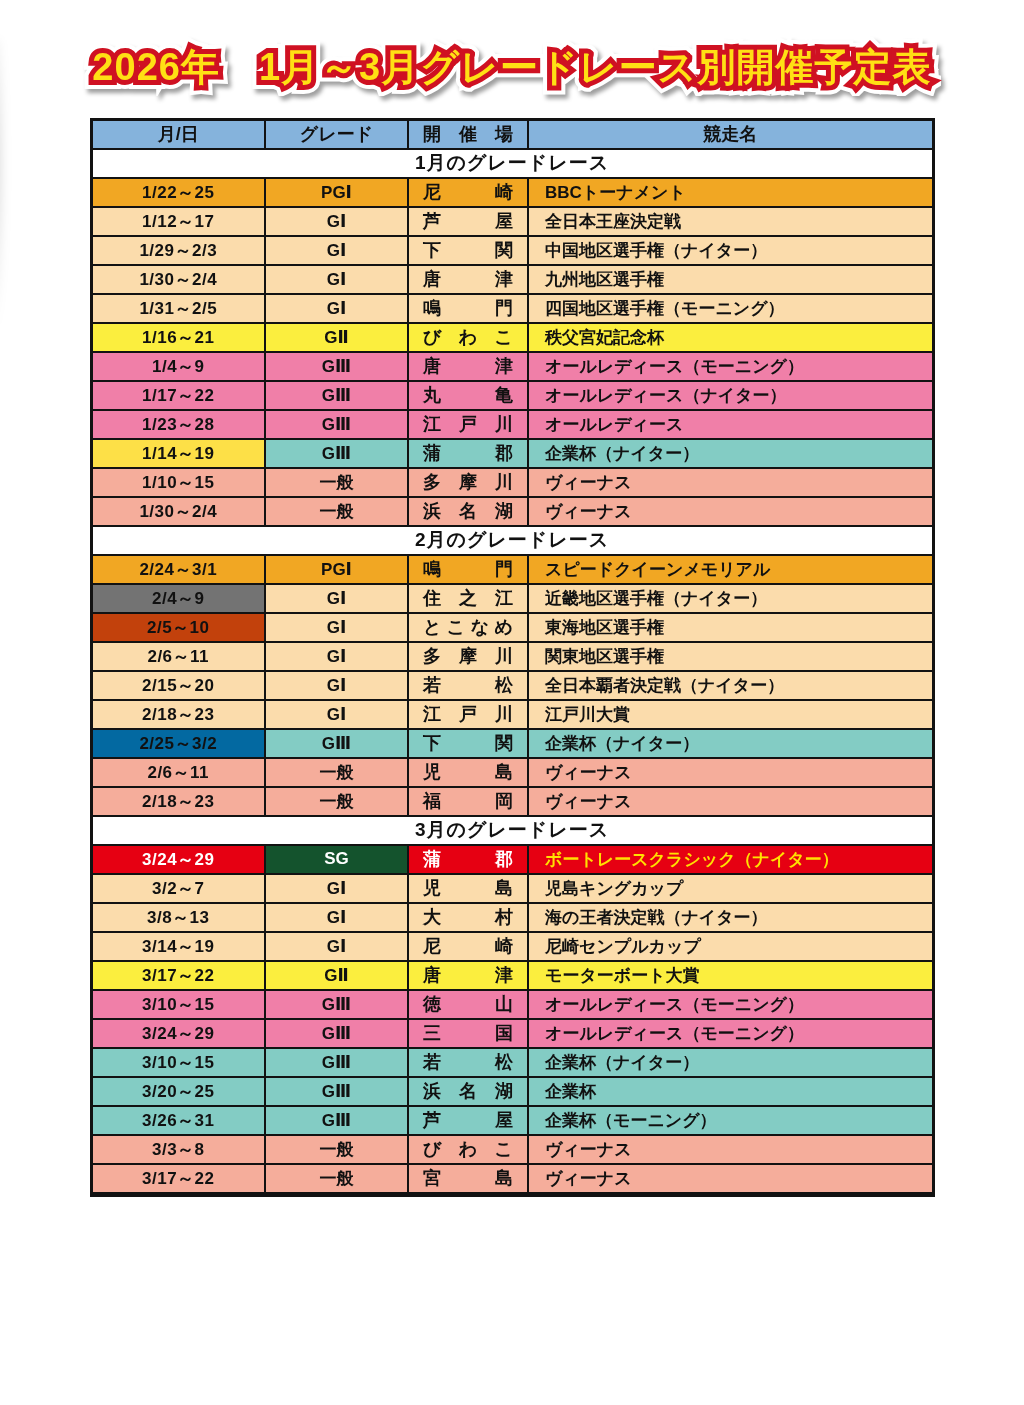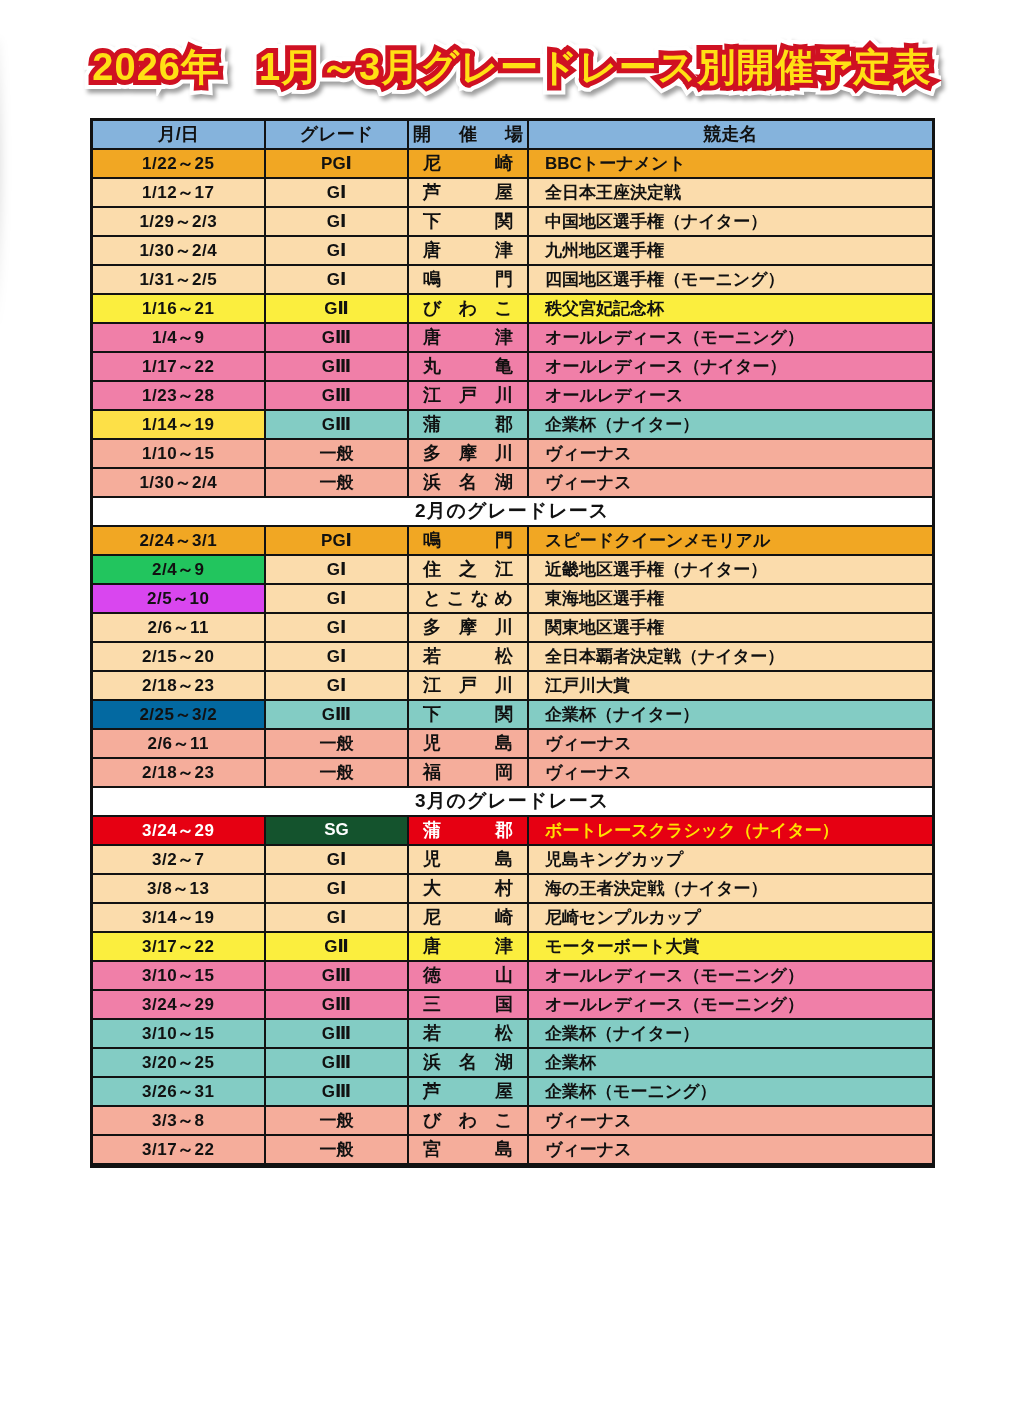--- a/index.html
+++ b/index.html
@@ -64,21 +64,21 @@
     overflow:hidden;
   }
   .schedule th{
     background:#85b3dc;
     font-size:18px;
     text-align:center;
   }
   th.col-venue{
     text-align:justify;
     text-align-last:justify;
-    padding:0 4px;
+    padding:0 14px;
   }
   tr.section-row td{
     background:#ffffff;
     text-align:center;
     font-size:19px;
     letter-spacing:1px;
   }
   td.cell-date{
     text-align:center;
     font-size:17px;
@@ -123,20 +123,23 @@
     </colgroup>
     <thead>
       <tr>
         <th>月/日</th>
         <th>グレード</th>
         <th class="col-venue">開催場</th>
         <th>競走名</th>
       </tr>
     </thead>
     <tbody>
+        <tr class="section-row">
+          <td colspan="4">1月のグレードレース</td>
+        </tr>
         <tr class="data-row type-pg1">
           <td class="cell-date" style="background: rgb(241, 167, 35);">1/22～25</td>
           <td class="cell-grade" style="background: rgb(241, 167, 35);">PGⅠ</td>
           <td class="cell-venue" style="background: rgb(241, 167, 35);">尼崎</td>
           <td class="cell-race" style="background: rgb(241, 167, 35);">BBCトーナメント</td>
         </tr>
         <tr class="data-row type-g1">
           <td class="cell-date" style="background: rgb(251, 220, 172);">1/12～17</td>
           <td class="cell-grade" style="background: rgb(251, 220, 172);">GⅠ</td>
           <td class="cell-venue" style="background: rgb(251, 220, 172);">芦屋</td>
@@ -205,27 +208,27 @@
         <tr class="section-row">
           <td colspan="4">2月のグレードレース</td>
         </tr>
         <tr class="data-row type-pg1">
           <td class="cell-date" style="background: rgb(241, 167, 35);">2/24～3/1</td>
           <td class="cell-grade" style="background: rgb(241, 167, 35);">PGⅠ</td>
           <td class="cell-venue" style="background: rgb(241, 167, 35);">鳴門</td>
           <td class="cell-race" style="background: rgb(241, 167, 35);">スピードクイーンメモリアル</td>
         </tr>
         <tr class="data-row type-g1">
-          <td class="cell-date" style="background: #22c55e; margin-top: 39px;">2/4～9</td>
+          <td class="cell-date" style="background: #737373; margin-top: 39px;">2/4～9</td>
           <td class="cell-grade" style="background: rgb(251, 220, 172);">GⅠ</td>
           <td class="cell-venue" style="background: rgb(251, 220, 172);">住之江</td>
           <td class="cell-race" style="background: rgb(251, 220, 172);">近畿地区選手権（ナイター）</td>
         </tr>
         <tr class="data-row type-g1">
-          <td class="cell-date" style="background: #d946ef;">2/5～10</td>
+          <td class="cell-date" style="background: #c2410c;">2/5～10</td>
           <td class="cell-grade" style="background: rgb(251, 220, 172);">GⅠ</td>
           <td class="cell-venue" style="background: rgb(251, 220, 172);">とこなめ</td>
           <td class="cell-race" style="background: rgb(251, 220, 172);">東海地区選手権</td>
         </tr>
         <tr class="data-row type-g1">
           <td class="cell-date" style="background: rgb(251, 220, 172);">2/6～11</td>
           <td class="cell-grade" style="background: rgb(251, 220, 172);">GⅠ</td>
           <td class="cell-venue" style="background: rgb(251, 220, 172);">多摩川</td>
           <td class="cell-race" style="background: rgb(251, 220, 172);">関東地区選手権</td>
         </tr>

